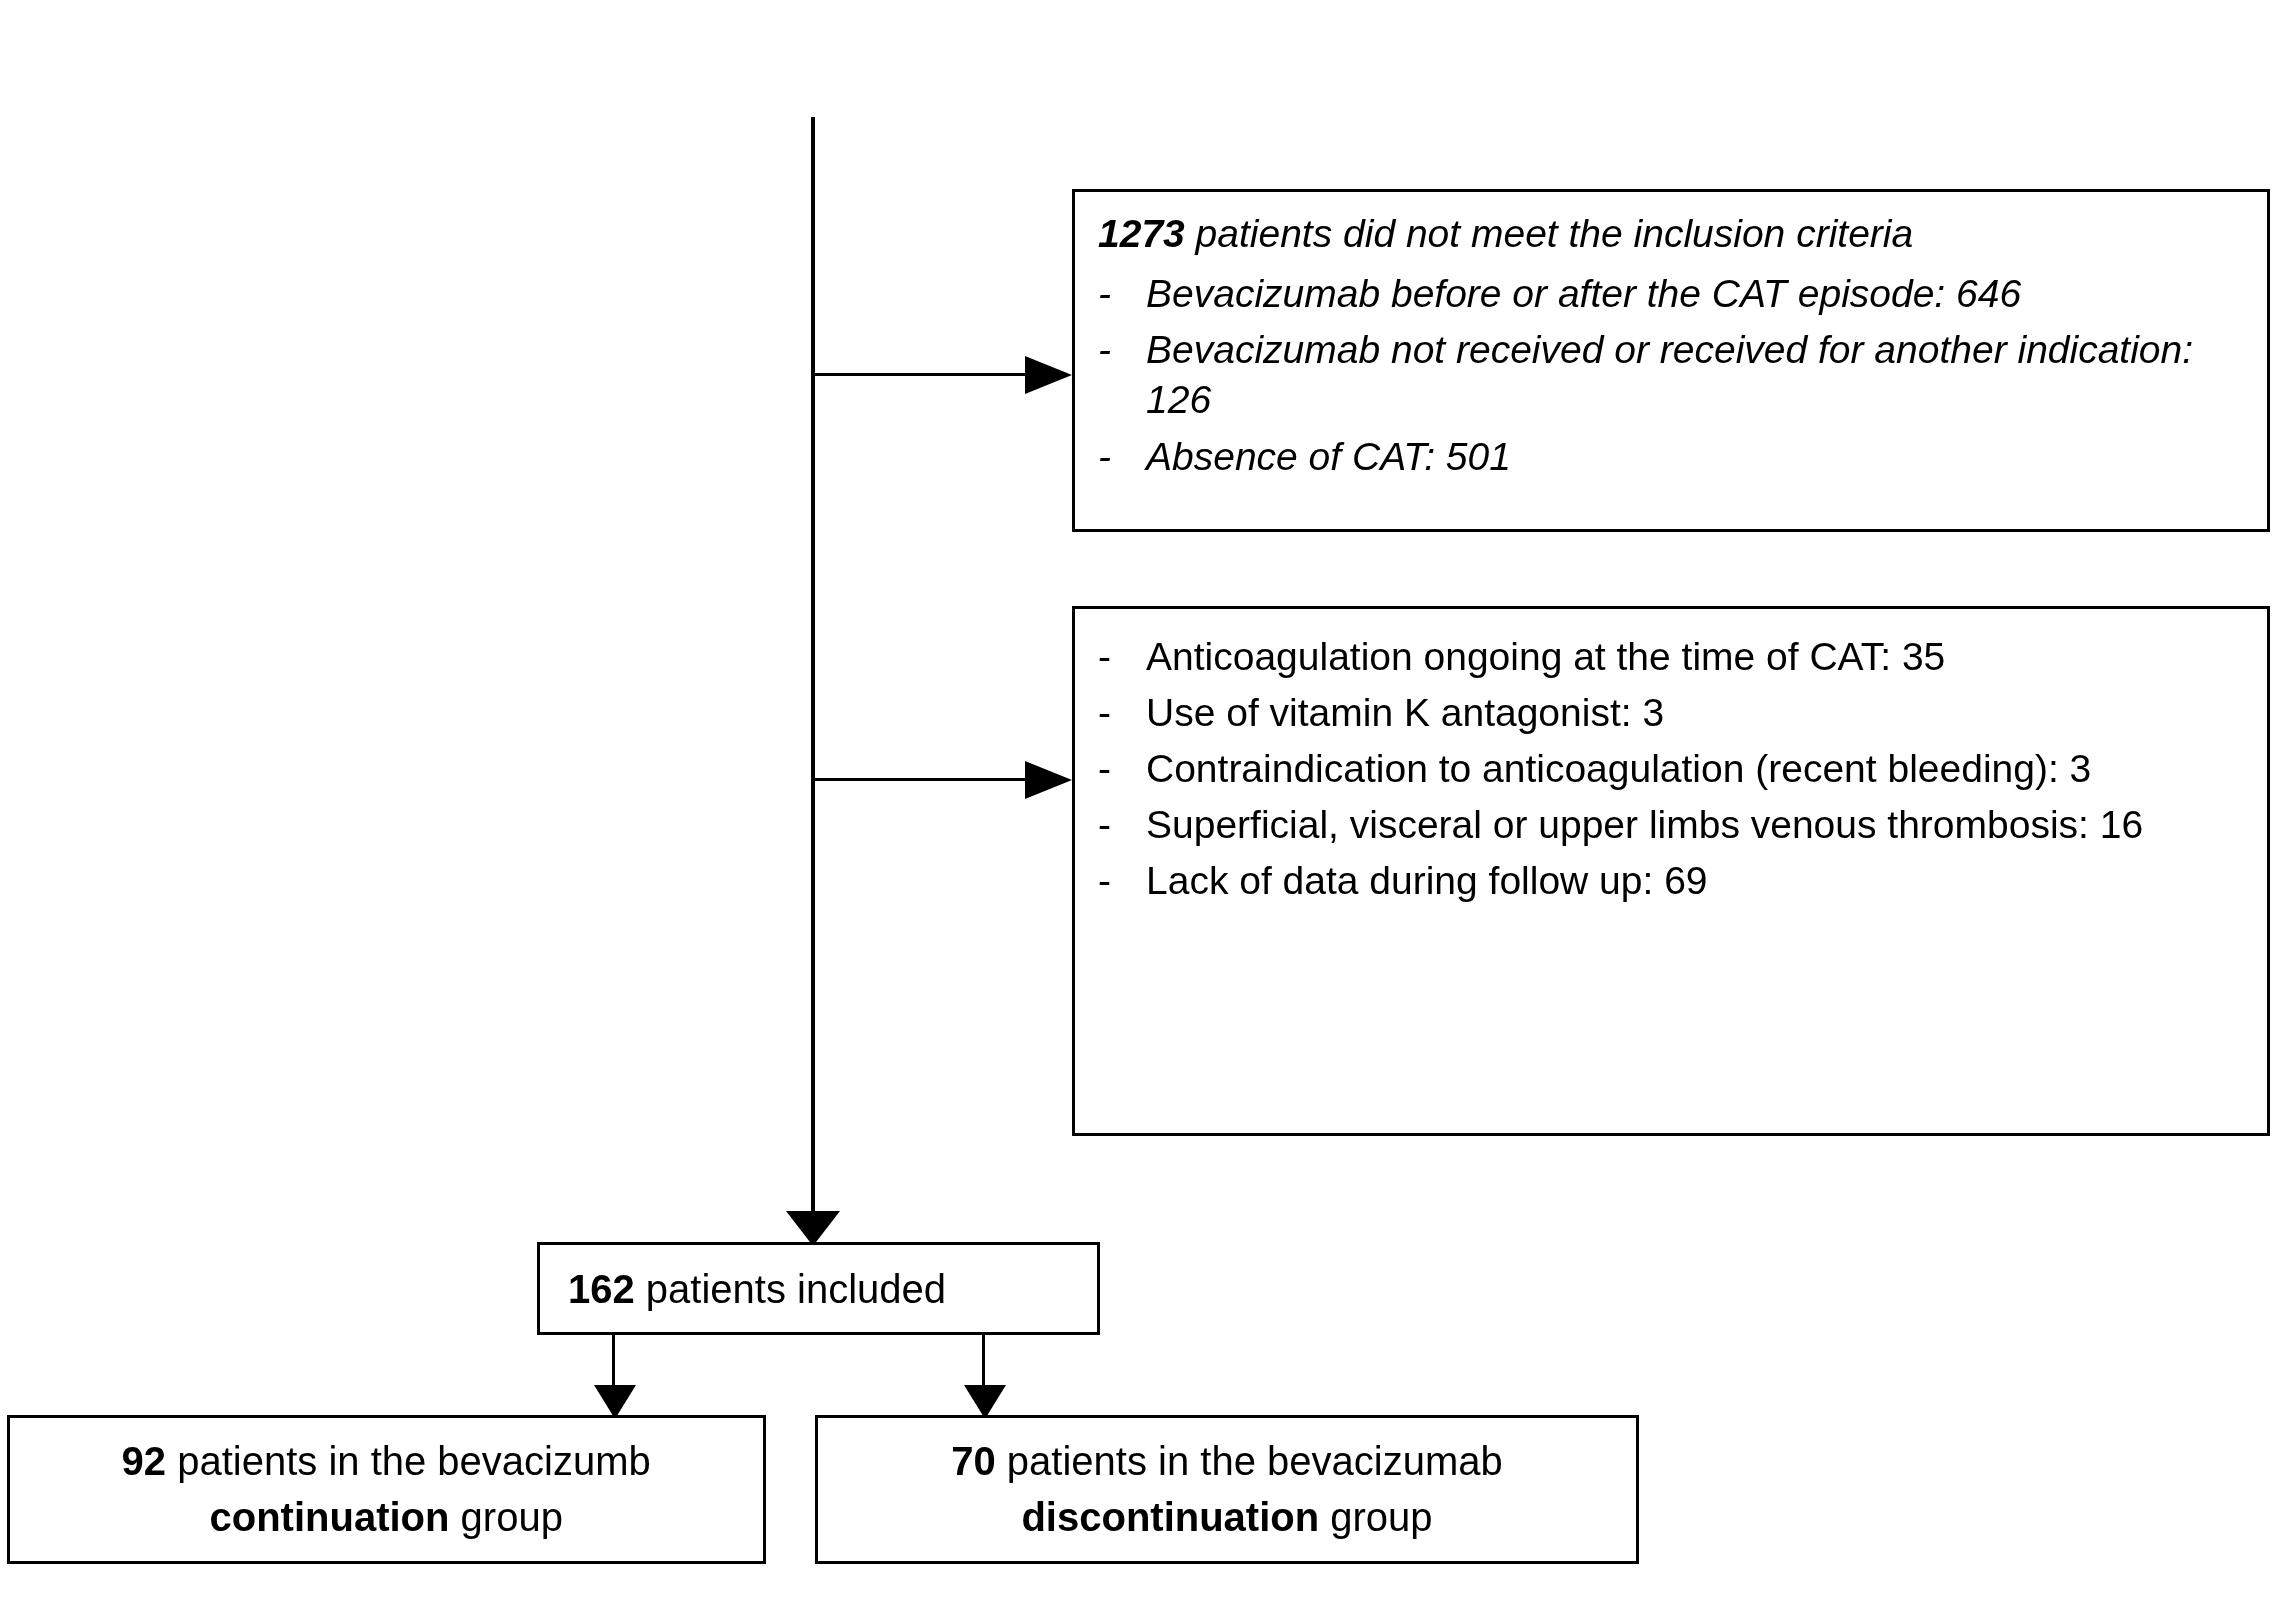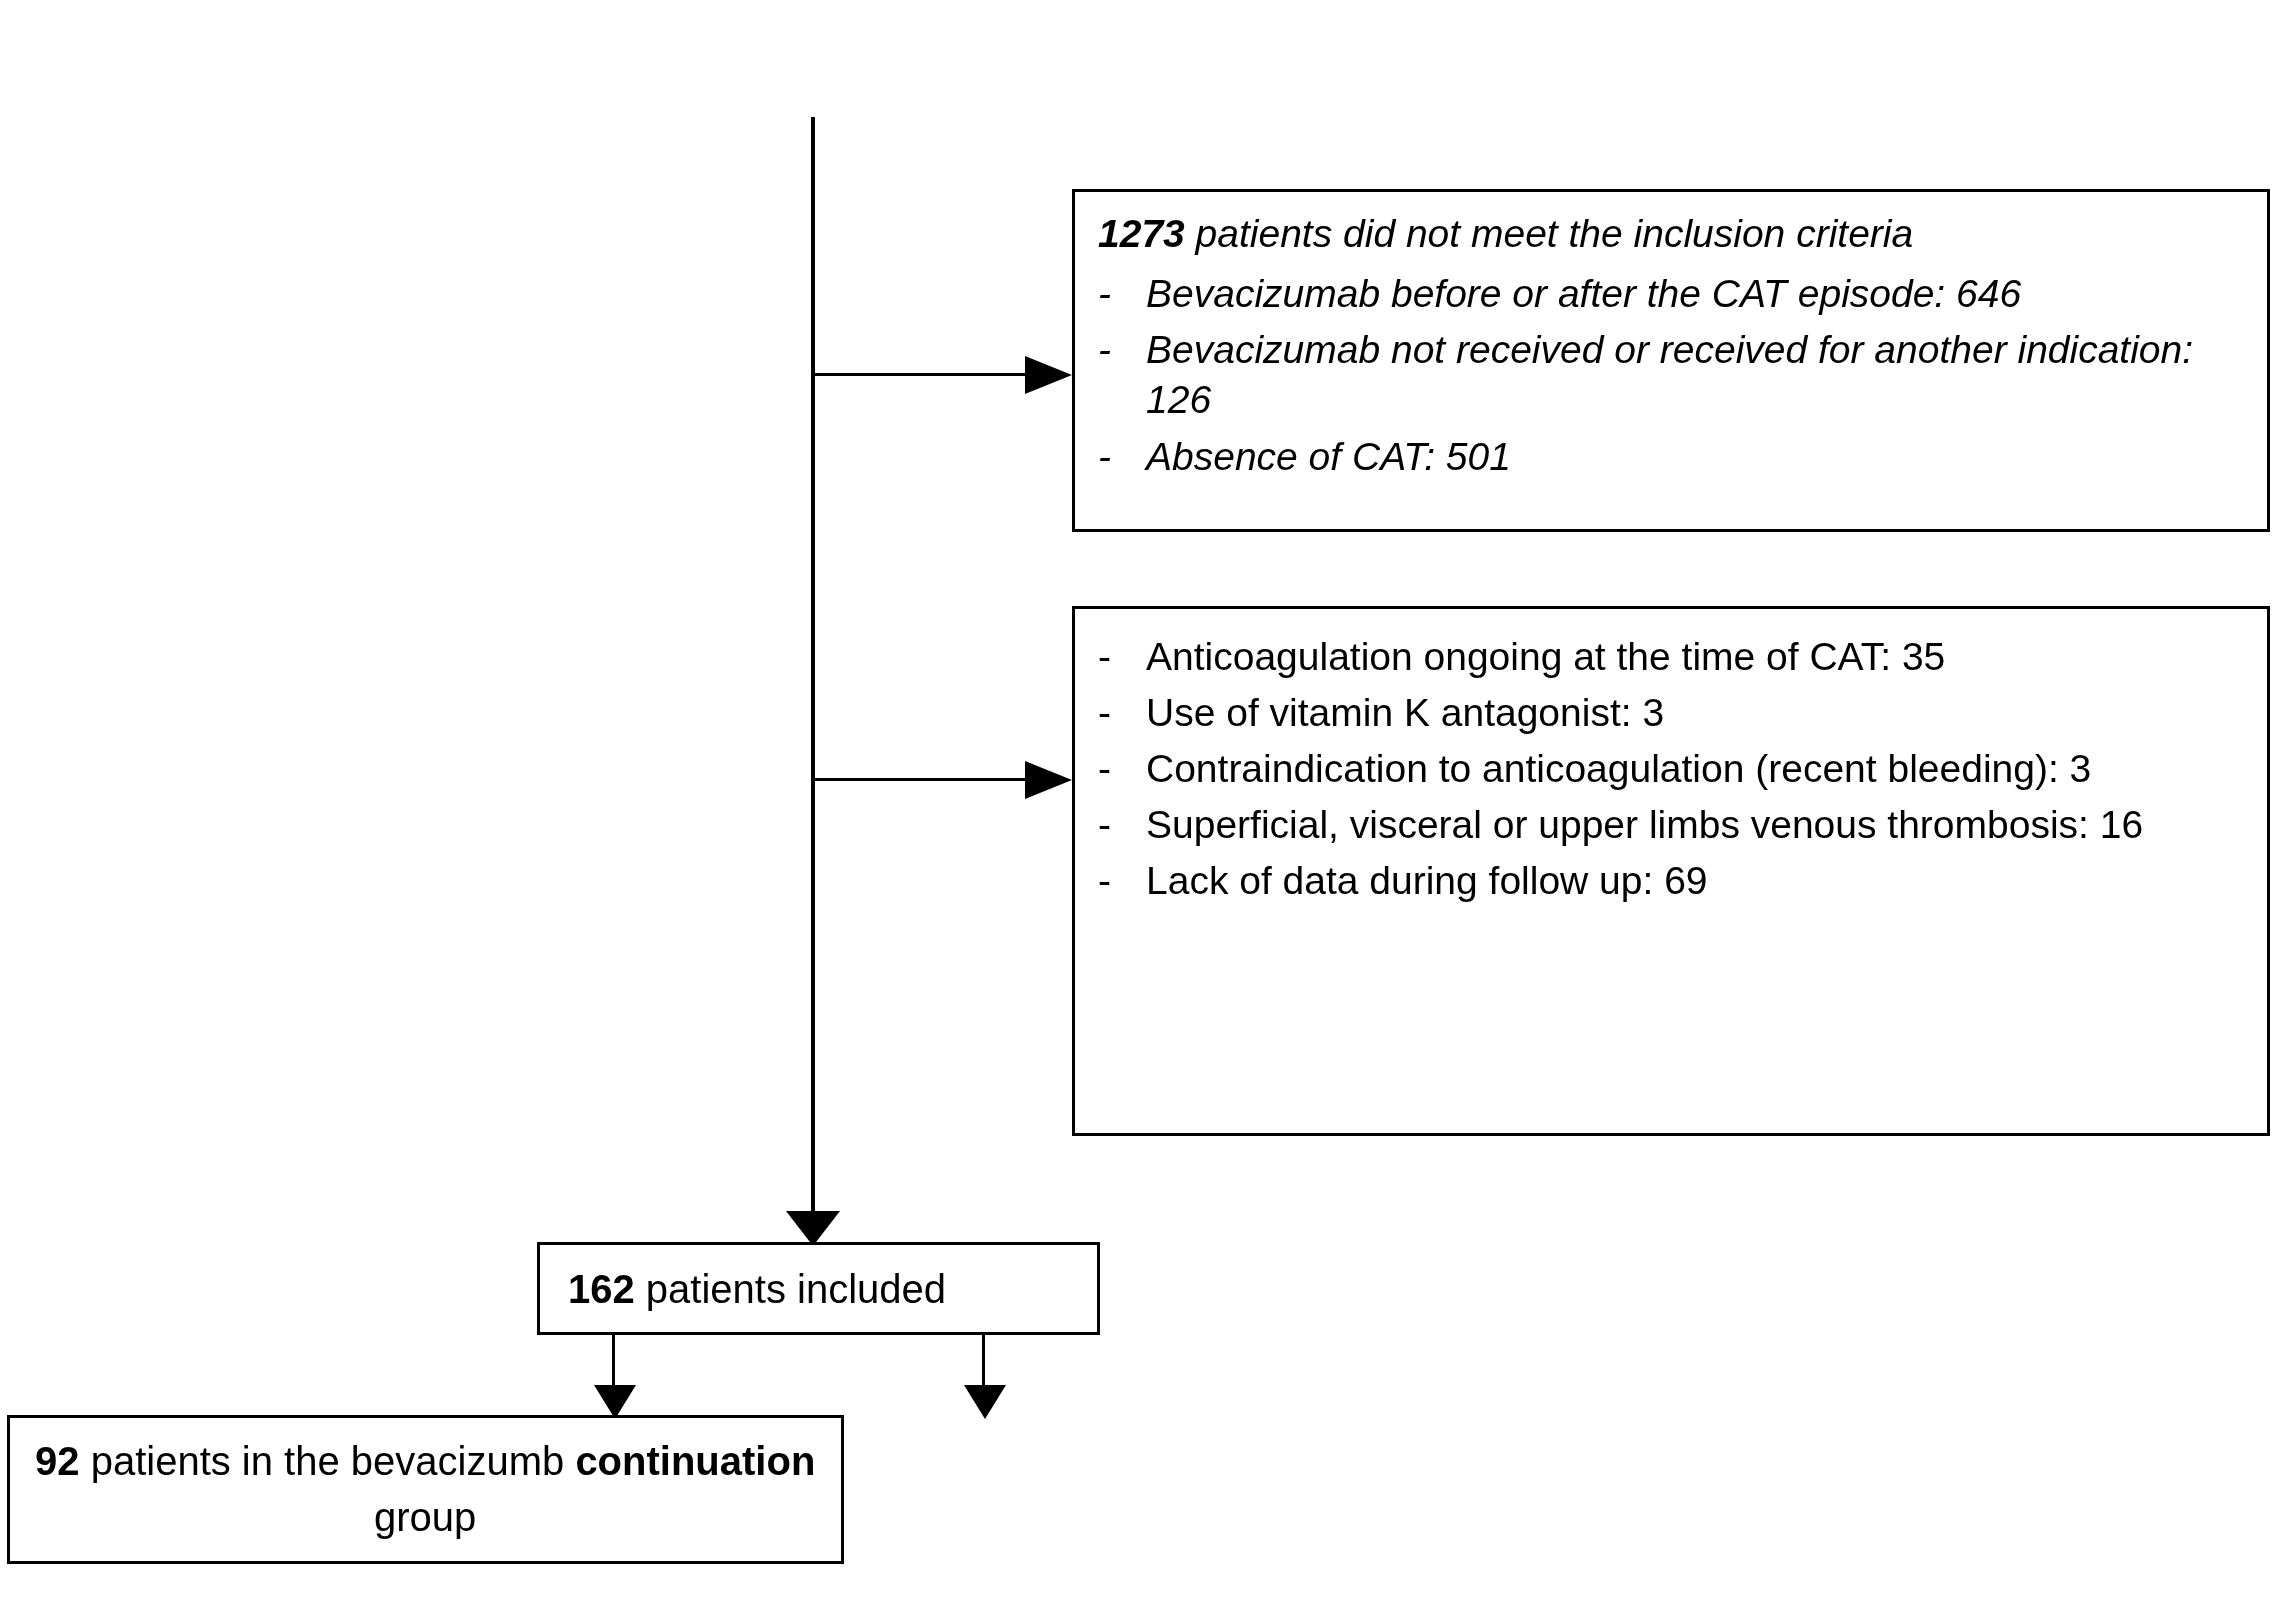--- a/index.html
+++ b/index.html
@@ -121,21 +121,21 @@
   
   .group-box {
     height: 149px;
     font-size: 40px;
     line-height: 1.38;
     padding: 0 14.8px;
   }
   #box-continuation {
     left: 6.7px;
     top: 1415px;
-    width: 837px;
+    width: 759px;
   }
   #box-discontinuation {
     left: 815px;
     top: 1415px;
     width: 824px;
   }
 
   
   .conn {
     position: absolute;
@@ -300,15 +300,18 @@
 
   <div class="conn v-line-thin" id="down-left"></div>
   <div id="down-left-head"></div>
   <div class="conn v-line-thin" id="down-right"></div>
   <div id="down-right-head"></div>
 
   <div class="box box-center group-box" id="box-continuation">
     <div><span class="b">92</span><span> patients in the bevacizumb </span><span class="b">continuation</span><span> group</span></div>
   </div>
 
+  <div class="box box-center group-box" id="box-discontinuation">
+    <div><span class="b">70</span><span> patients in the bevacizumab </span><span class="b">discontinuation</span><span> group</span></div>
+  </div>
 
 </div>
 
 
 </body></html>

